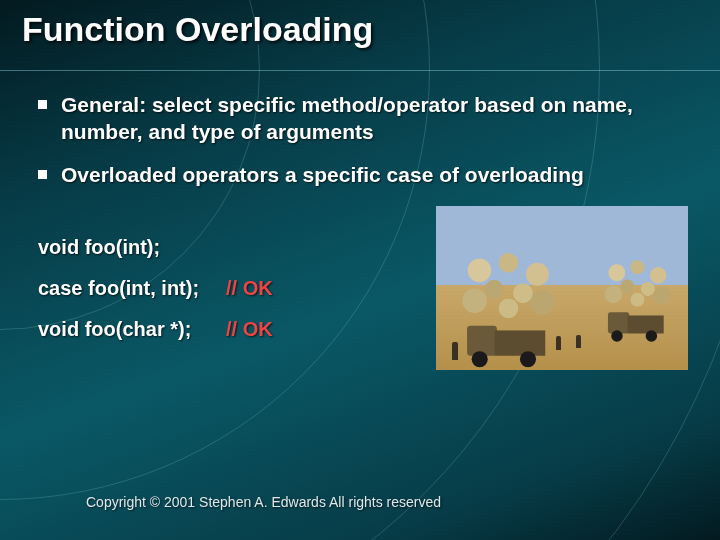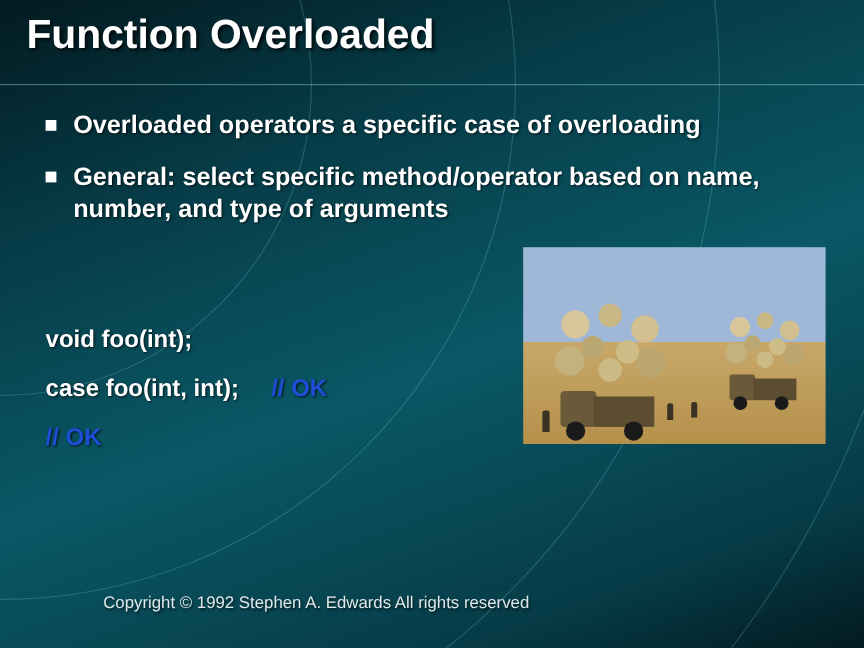--- a/index.html
+++ b/index.html
@@ -68,38 +68,37 @@
     font-weight: bold;
     line-height: 1.28;
     color: #ffffff;
     text-shadow: 1px 1px 2px rgba(0,0,0,0.7);
   }
 
   .code-block {
     position: absolute;
     left: 38px;
     top: 236px;
-    margin-top: 36px;
   }
   .code-row {
     display: flex;
     margin-bottom: 18px;
   }
   .code-decl {
     width: 188px;
     font-size: 20px;
     font-weight: bold;
     color: #fff;
     text-shadow: 1px 1px 2px rgba(0,0,0,0.7);
     white-space: nowrap;
   }
   .code-comment {
     font-size: 20px;
     font-weight: bold;
-    color: #1d4ed8;
+    color: #ef4444;
     text-shadow: 1px 1px 2px rgba(0,0,0,0.7);
   }
 
   .photo {
     position: absolute;
     right: 32px;
     top: 206px;
     width: 252px;
     height: 164px;
     background: linear-gradient(to bottom, #9fb8d8 0%, #9fb8d8 48%, #c8a86a 48%, #b4904a 100%);
@@ -172,43 +171,44 @@
 </style>
 </head>
 <body>
 
 <div class="arc arc1"></div>
 <div class="arc arc2"></div>
 <div class="arc arc3"></div>
 <div class="arc arc4"></div>
 <div class="baseline"></div>
 
-<div class="title">Function Overloaded</div>
+<div class="title">Function Overloading</div>
 
 <div class="bullets">
   <div class="bullet">
     <div class="sq"></div>
-    <div class="text">Overloaded operators a specific case of overloading</div>
+    <div class="text">General: select specific method/operator based on name, number, and type of arguments</div>
   </div>
   <div class="bullet">
     <div class="sq"></div>
-    <div class="text">General: select specific method/operator based on name, number, and type of arguments</div>
+    <div class="text">Overloaded operators a specific case of overloading</div>
   </div>
 </div>
 
 <div class="code-block">
   <div class="code-row">
     <div class="code-decl">void foo(int);</div>
     <div class="code-comment"></div>
   </div>
   <div class="code-row">
     <div class="code-decl">case foo(int, int);</div>
     <div class="code-comment">// OK</div>
   </div>
   <div class="code-row">
+    <div class="code-decl">void foo(char *);</div>
     <div class="code-comment">// OK</div>
   </div>
   <div class="code-row">
   </div>
 </div>
 
 <div class="photo">
   <div class="truck a">
     <div class="cargo"></div>
     <div class="cab"></div>
@@ -221,13 +221,13 @@
     <div class="cab"></div>
     <div class="bed"></div>
     <div class="wheel w1"></div>
     <div class="wheel w2"></div>
   </div>
   <div class="person p1"></div>
   <div class="person p2"></div>
   <div class="person p3"></div>
 </div>
 
-<div class="copyright">Copyright © 1992 Stephen A. Edwards  All rights reserved</div>
+<div class="copyright">Copyright © 2001 Stephen A. Edwards  All rights reserved</div>
 
 </body></html>

